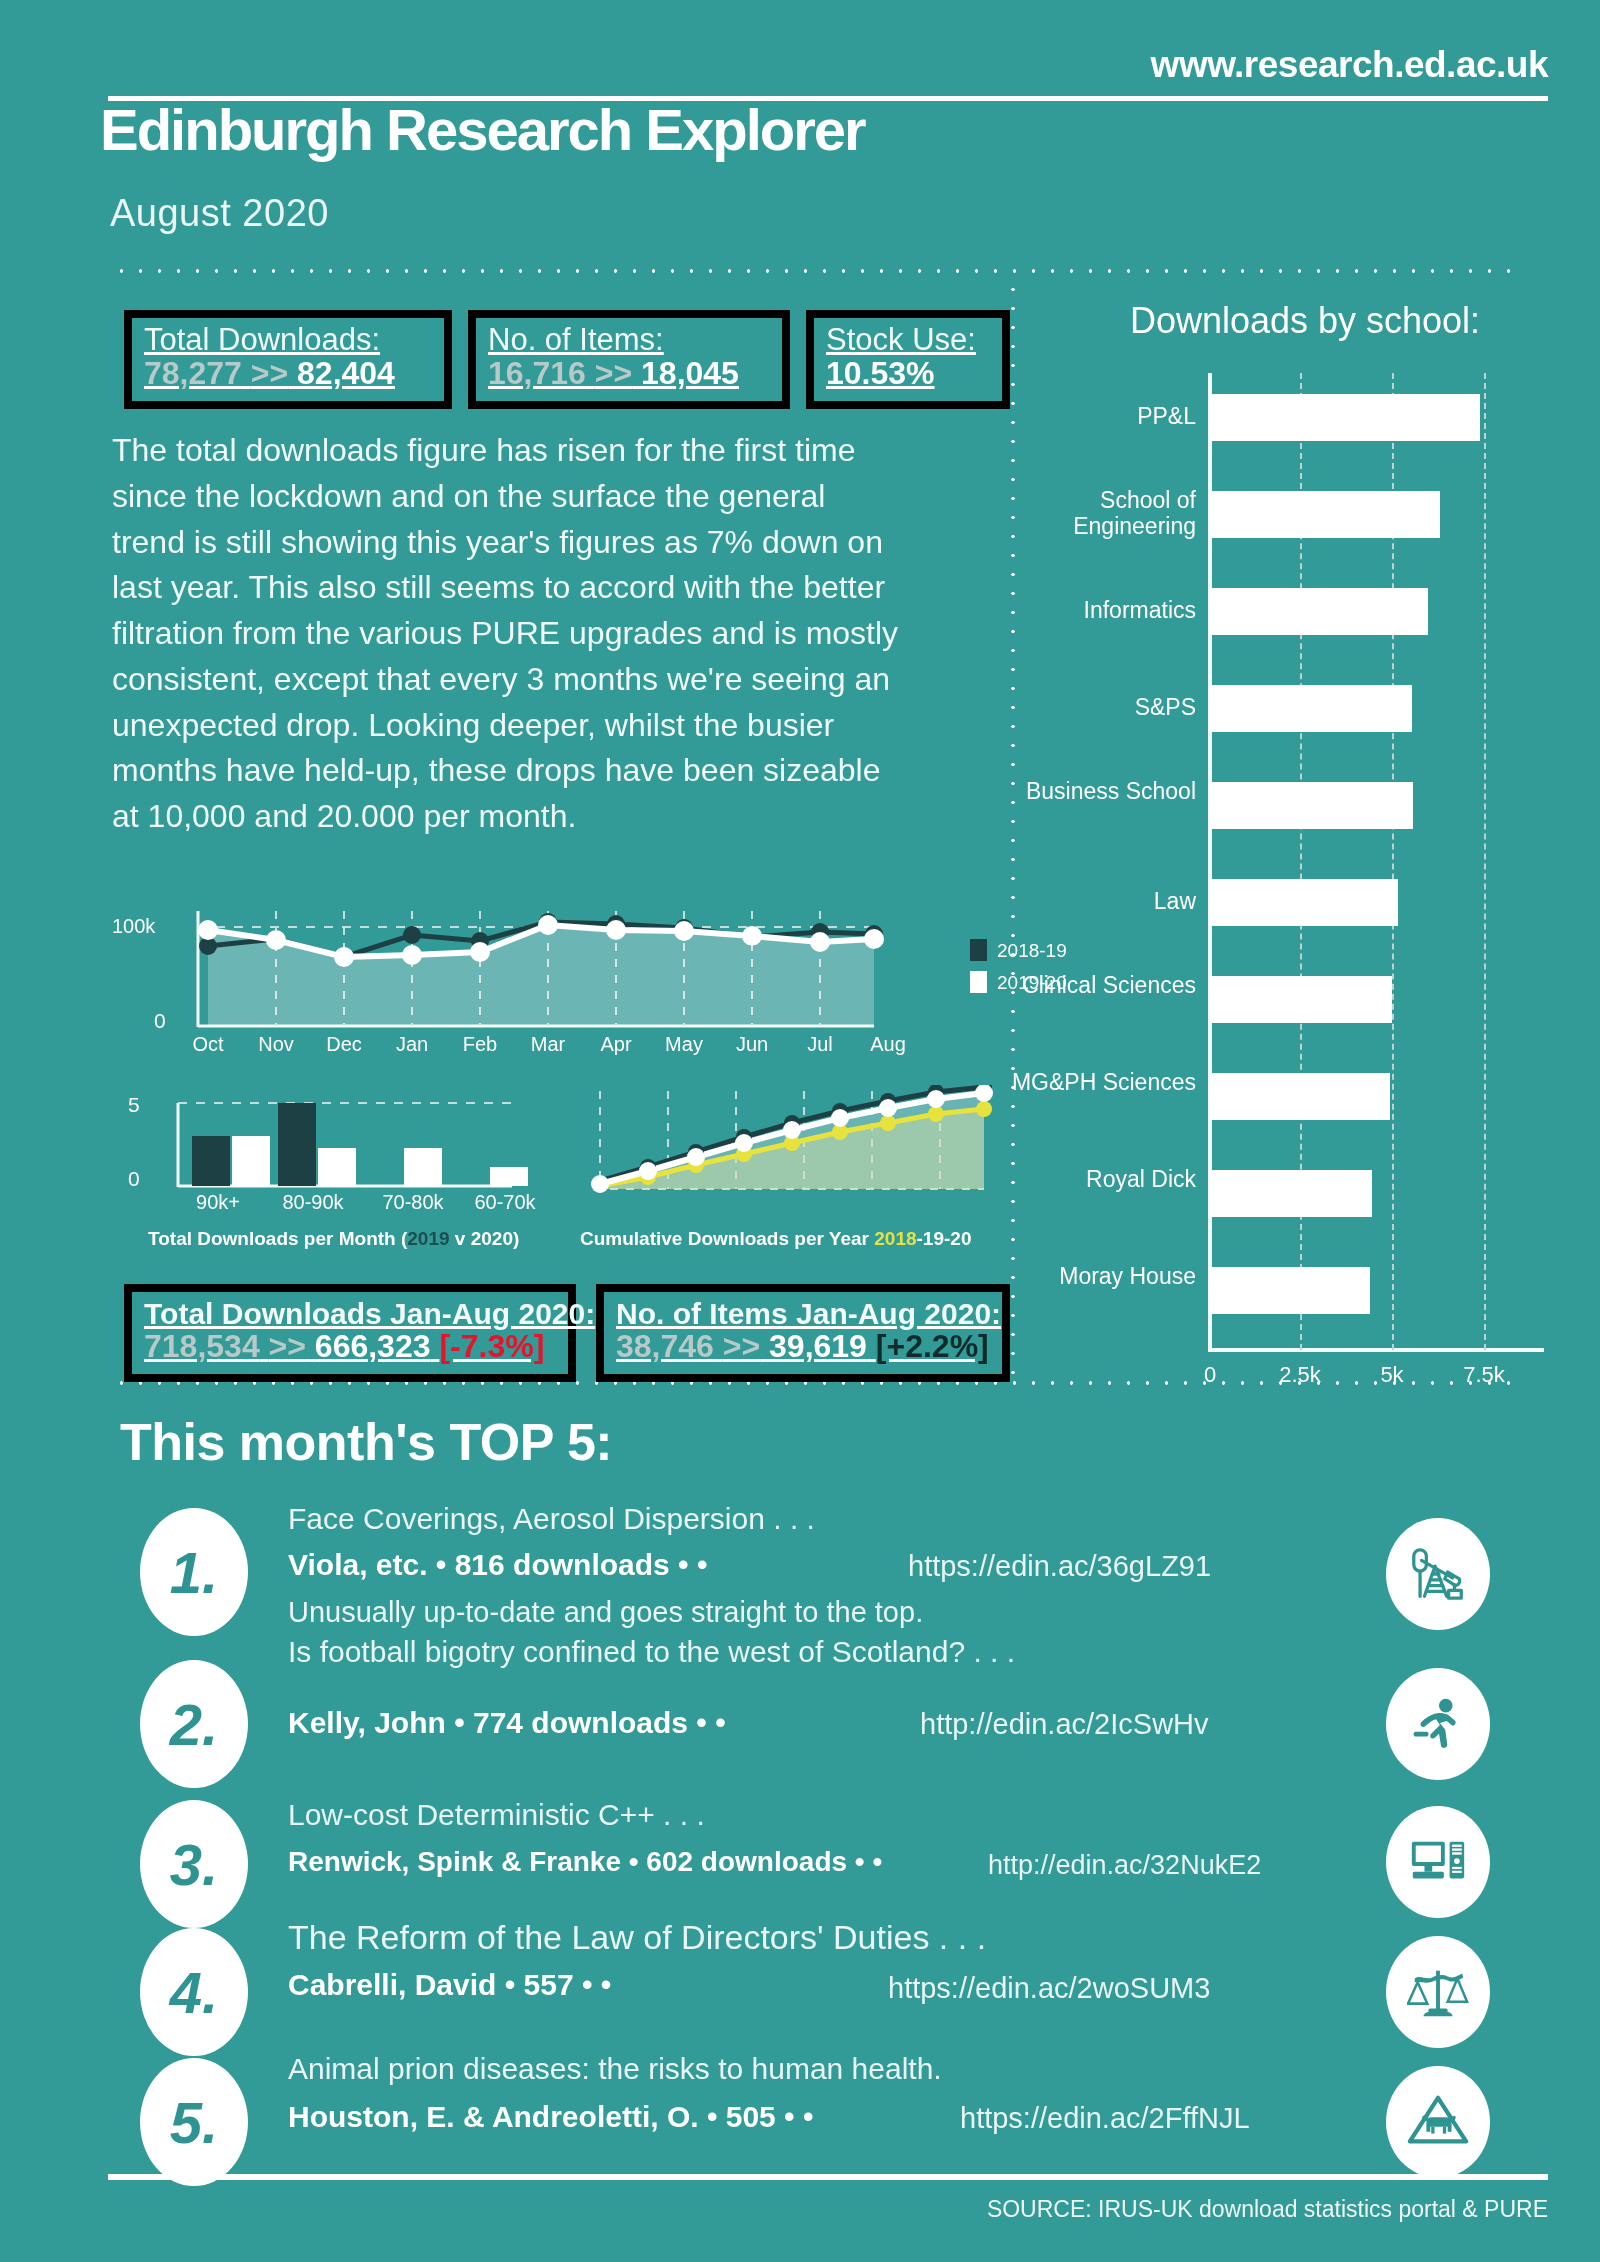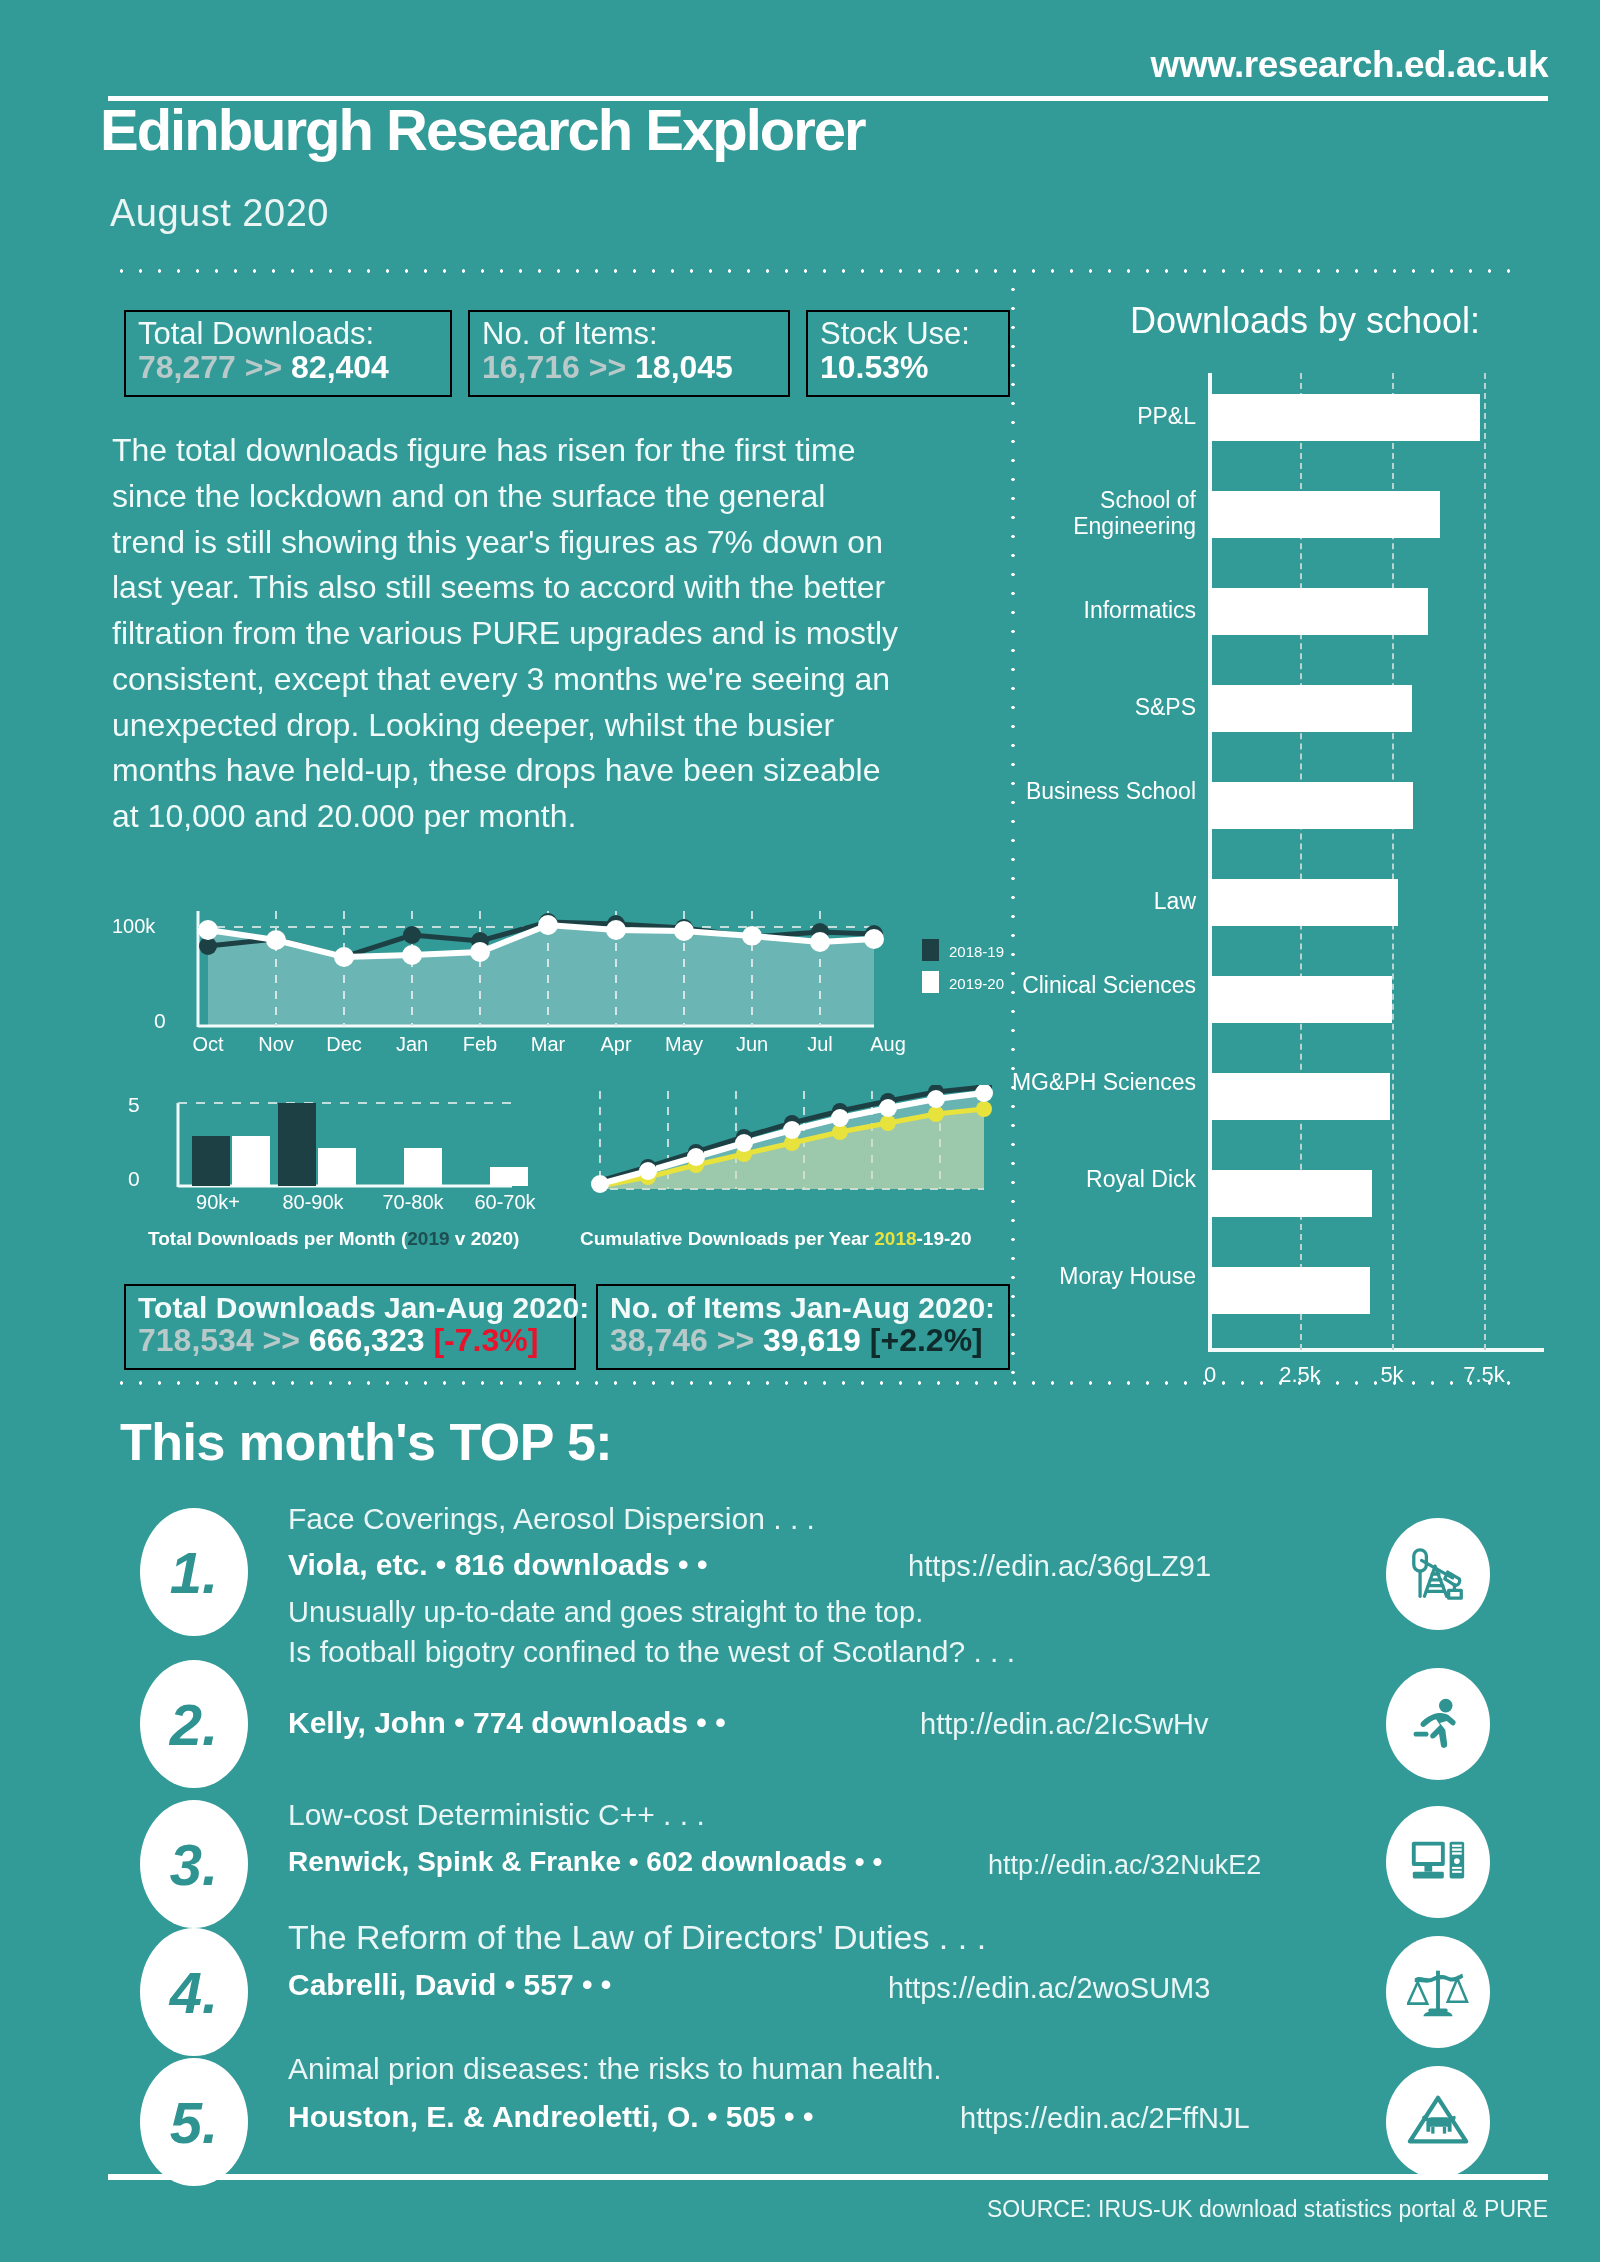--- a/index.html
+++ b/index.html
@@ -44,23 +44,24 @@
     position:absolute;
     width:6px;
     background-image:radial-gradient(circle, #ffffff 0 1.6px, transparent 1.9px);
     background-size:6px 19px;
     background-repeat:repeat-y;
   }
 
   
   .statbox{
     position:absolute;
-    border:2px solid #000000;
+    border:8px solid #000000;
     padding:6px 16px 10px 12px;
     line-height:1.06;
+    text-decoration:underline;
   }
   .statbox .lbl{ font-size:31px; font-weight:300; color:#f2fbfa; white-space:nowrap;}
   .statbox .val{ font-size:32px; font-weight:bold; white-space:nowrap;}
   .val .old{ color:#b7c9c8; }
   .val .arrow{ color:#b7c9c8; }
   .val .new{ color:#ffffff; }
   .val .neg{ color:#e8122b; }
   .val .pos{ color:#0f2b2b; }
 
   
@@ -70,21 +71,21 @@
   }
 
   
   .chart-wrap{ position:absolute; }
   .ax-lbl{ font-size:18px; font-weight:300; color:#ffffff; position:absolute; }
   .tick-lbl{ font-size:20px; font-weight:300; color:#ffffff; position:absolute; text-align:center;}
   .cap{ position:absolute; font-size:19px; font-weight:bold; white-space:nowrap;}
   .cap .y19{ color:#1d4f52;margin-top:26px; }
   .cap .y18{ color:#e8e33c; }
 
-  .legend-item{ position:absolute; font-size:15px; font-weight:300; color:#fff; white-space:nowrap;}
+  .legend-item{ position:absolute; font-size:19px; font-weight:300; color:#fff; white-space:nowrap;margin-left:48px;}
   .legend-sw{ display:inline-block; width:17px; height:22px; vertical-align:-4px; margin-right:10px;}
 
   
   .school-title{
     position:absolute; left:1090px; top:300px; width:430px;
     text-align:center; font-size:36px; font-weight:300; color:#fff;
   }
   .sbar-label{
     position:absolute; text-align:right; font-size:23px; font-weight:300;
     color:#ffffff; line-height:1.12;

